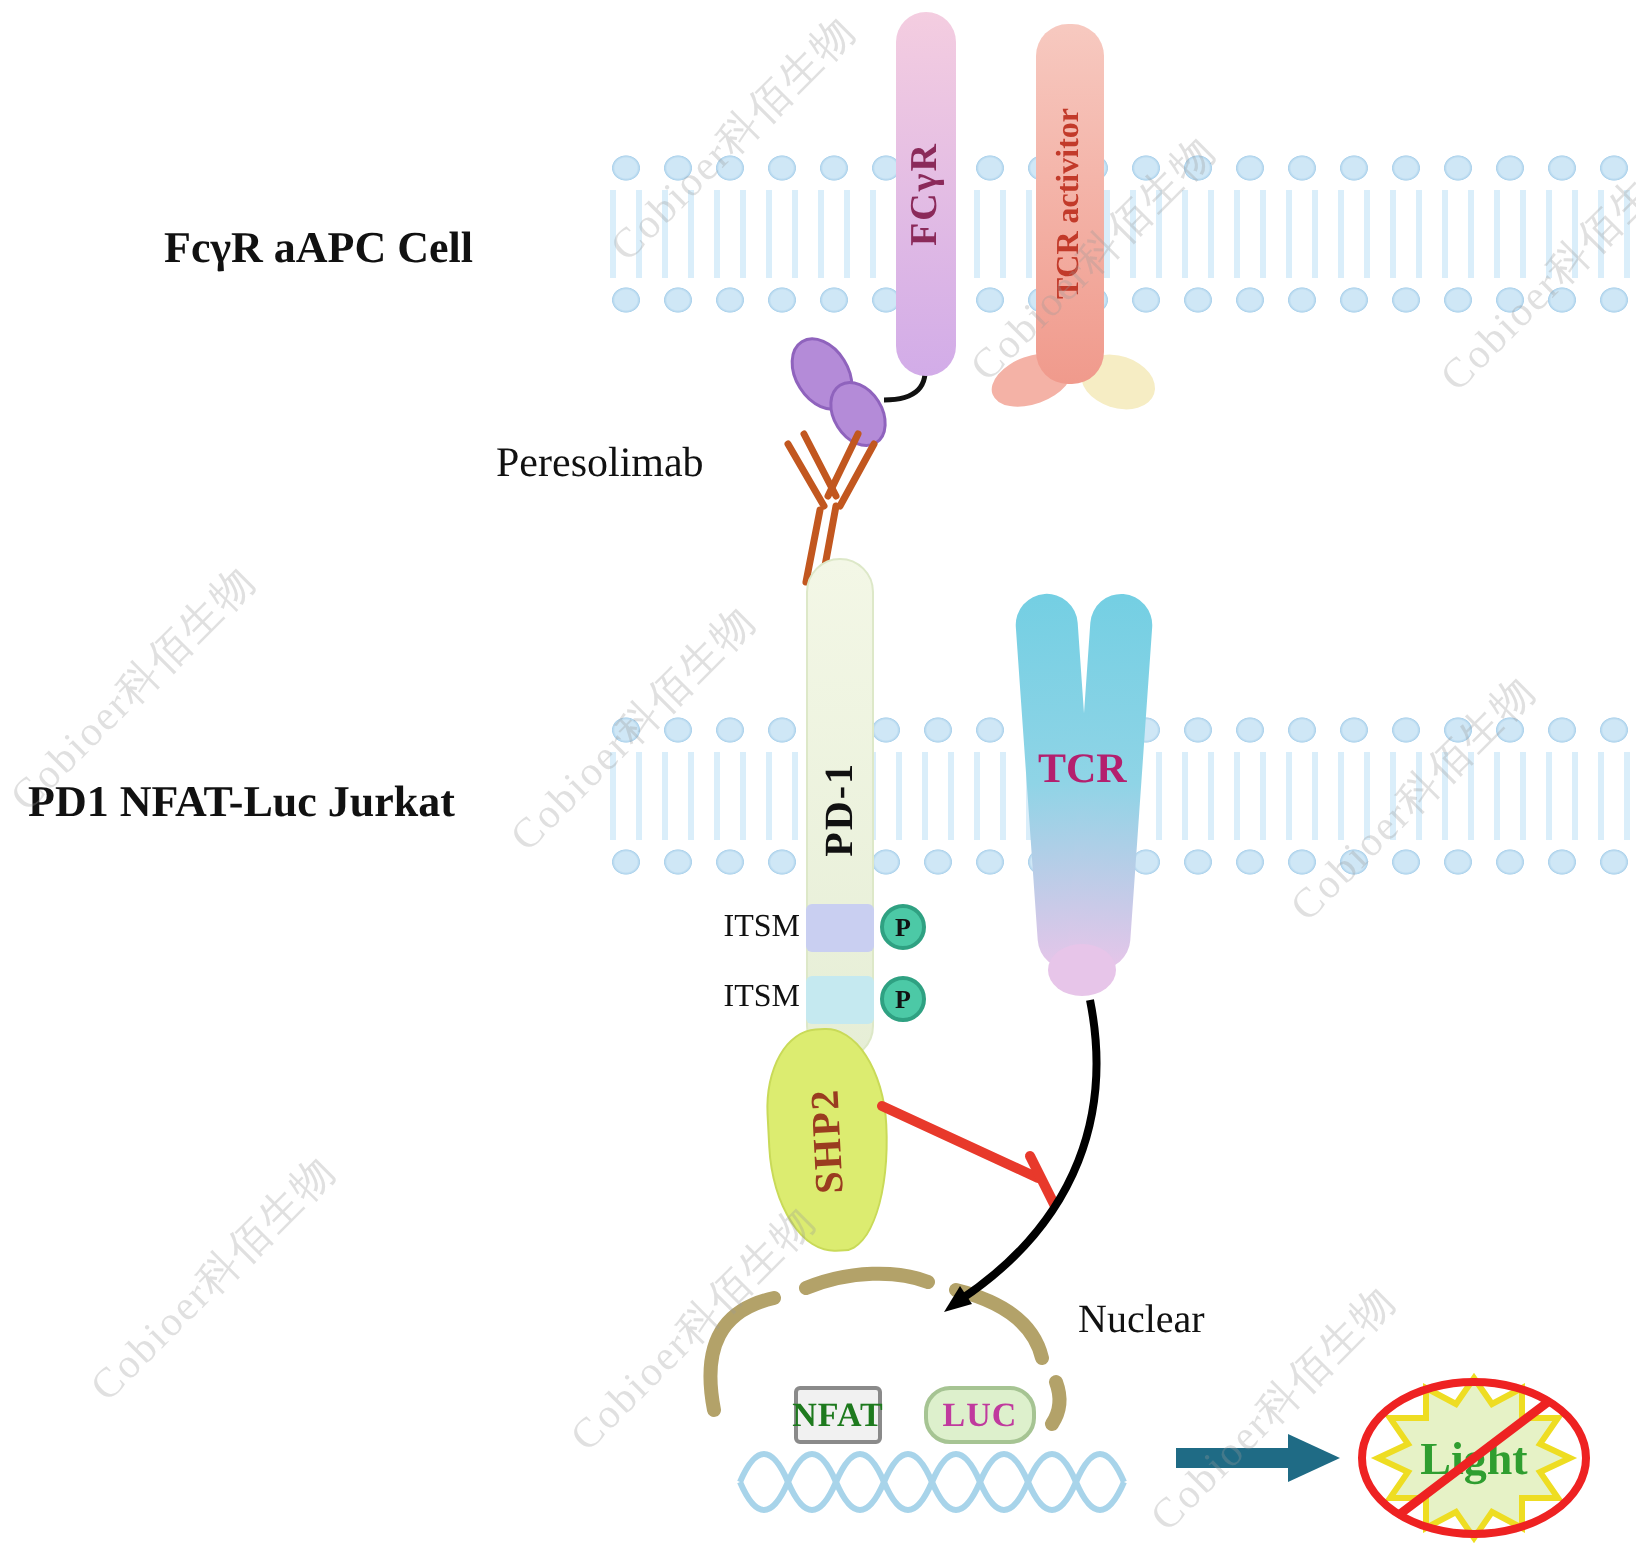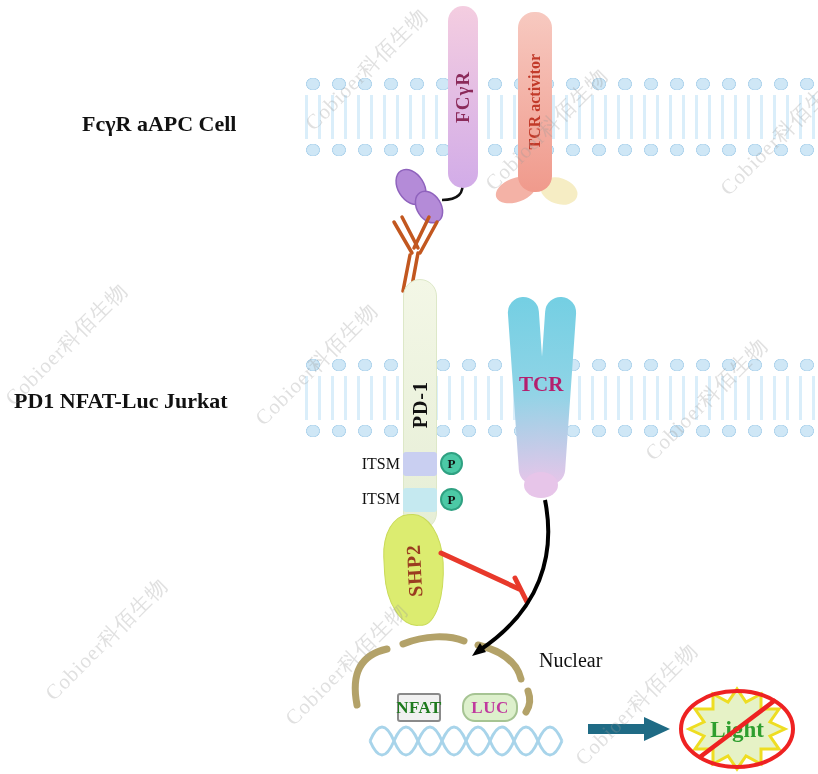--- a/index.html
+++ b/index.html
@@ -186,16 +186,17 @@
     </g>
 
     <g class="prohibit">
       <ellipse cx="737" cy="729" rx="56" ry="38"></ellipse>
       <path d="M700,757 L774,701"></path>
     </g>
   </svg>
 
   <div class="label cell-label" style="left:82px;top:111px">FcγR aAPC Cell</div>
   <div class="label cell-label" style="left:14px;top:388px">PD1 NFAT-Luc Jurkat</div>
+  <div class="label plain21" style="left:248px;top:219px">Peresolimab</div>
   <div class="label tcr-label" style="left:519px;top:372px">TCR</div>
   <div class="label plain20" style="left:539px;top:649px">Nuclear</div>
 
 </div>
 
 </body></html>

